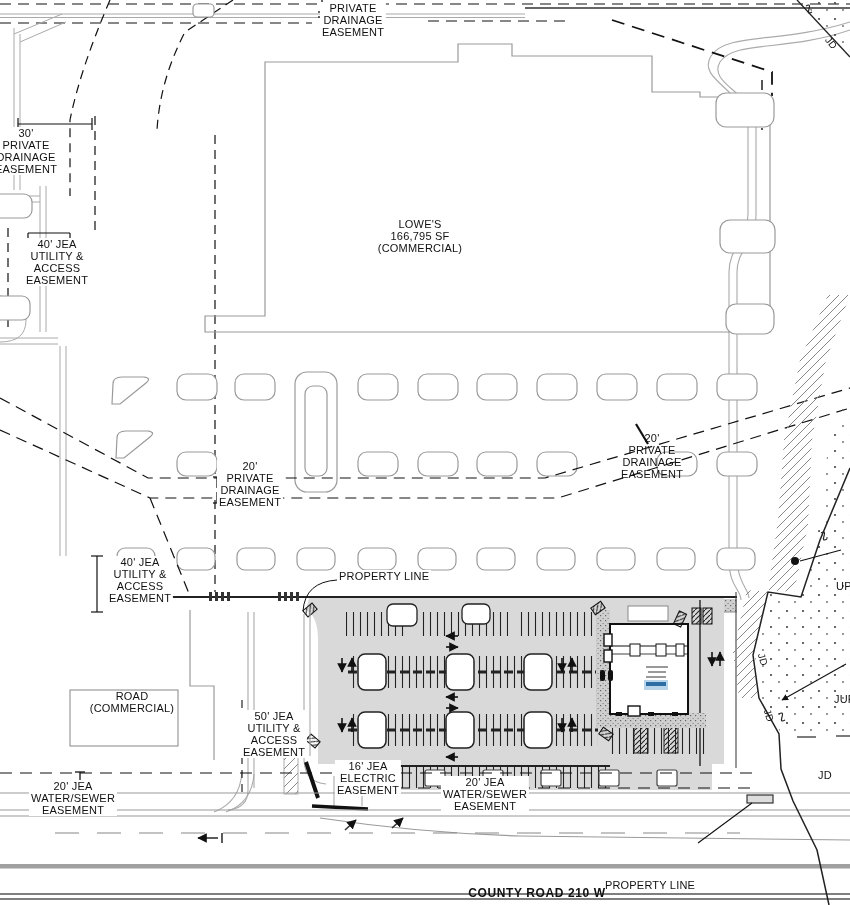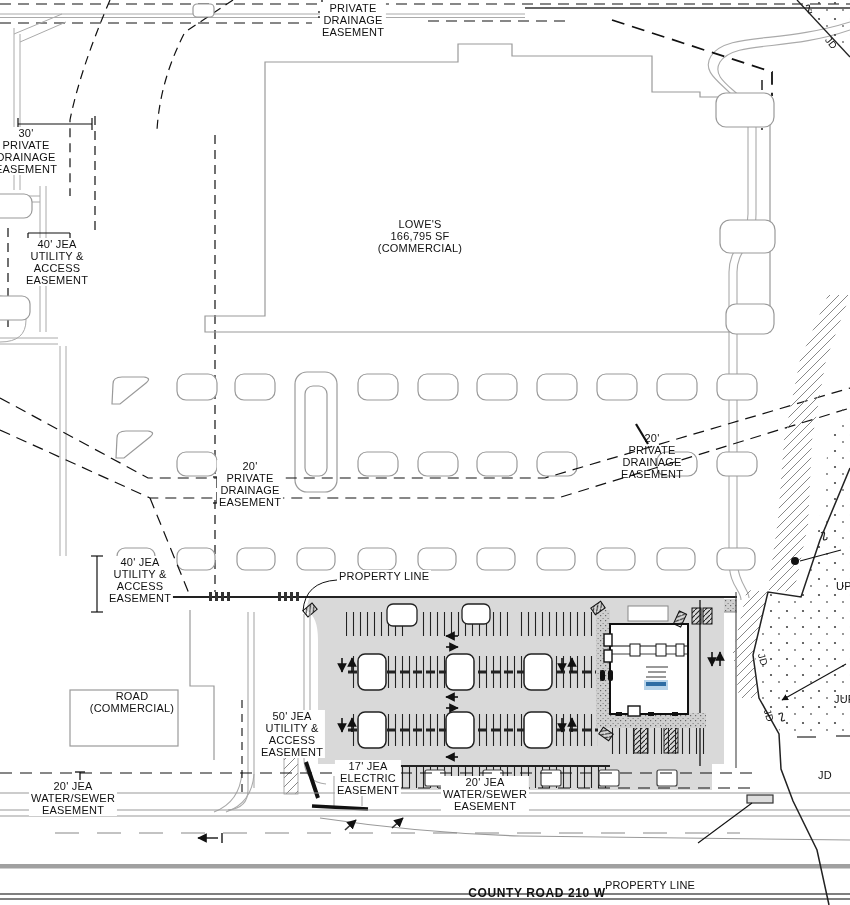--- a/index.html
+++ b/index.html
@@ -362,25 +362,25 @@
 PRIVATE
 DRAINAGE
 EASEMENT</div>
 <div class="lbl ctr" style="left:140px;top:556px;">40' JEA
 UTILITY &amp;
 ACCESS
 EASEMENT</div>
 <div class="lbl" style="left:337px;top:570px;">PROPERTY LINE</div>
 <div class="lbl ctr edge" style="left:132px;top:650px;">ROAD
 (COMMERCIAL)</div>
-<div class="lbl ctr" style="left:292px;top:710px;">50' JEA
+<div class="lbl ctr" style="left:274px;top:710px;">50' JEA
 UTILITY &amp;
 ACCESS
 EASEMENT</div>
-<div class="lbl ctr" style="left:368px;top:760px;">17' JEA
+<div class="lbl ctr" style="left:368px;top:760px;">16' JEA
 ELECTRIC
 EASEMENT</div>
 <div class="lbl ctr" style="left:73px;top:780px;">20' JEA
 WATER/SEWER
 EASEMENT</div>
 <div class="lbl ctr" style="left:485px;top:776px;">20' JEA
 WATER/SEWER
 EASEMENT</div>
 <div class="lbl ctr bold edge" style="left:537px;top:847px;">COUNTY ROAD 210 W</div>
 <div class="lbl ctr edge" style="left:650px;top:839px;">PROPERTY LINE</div>

